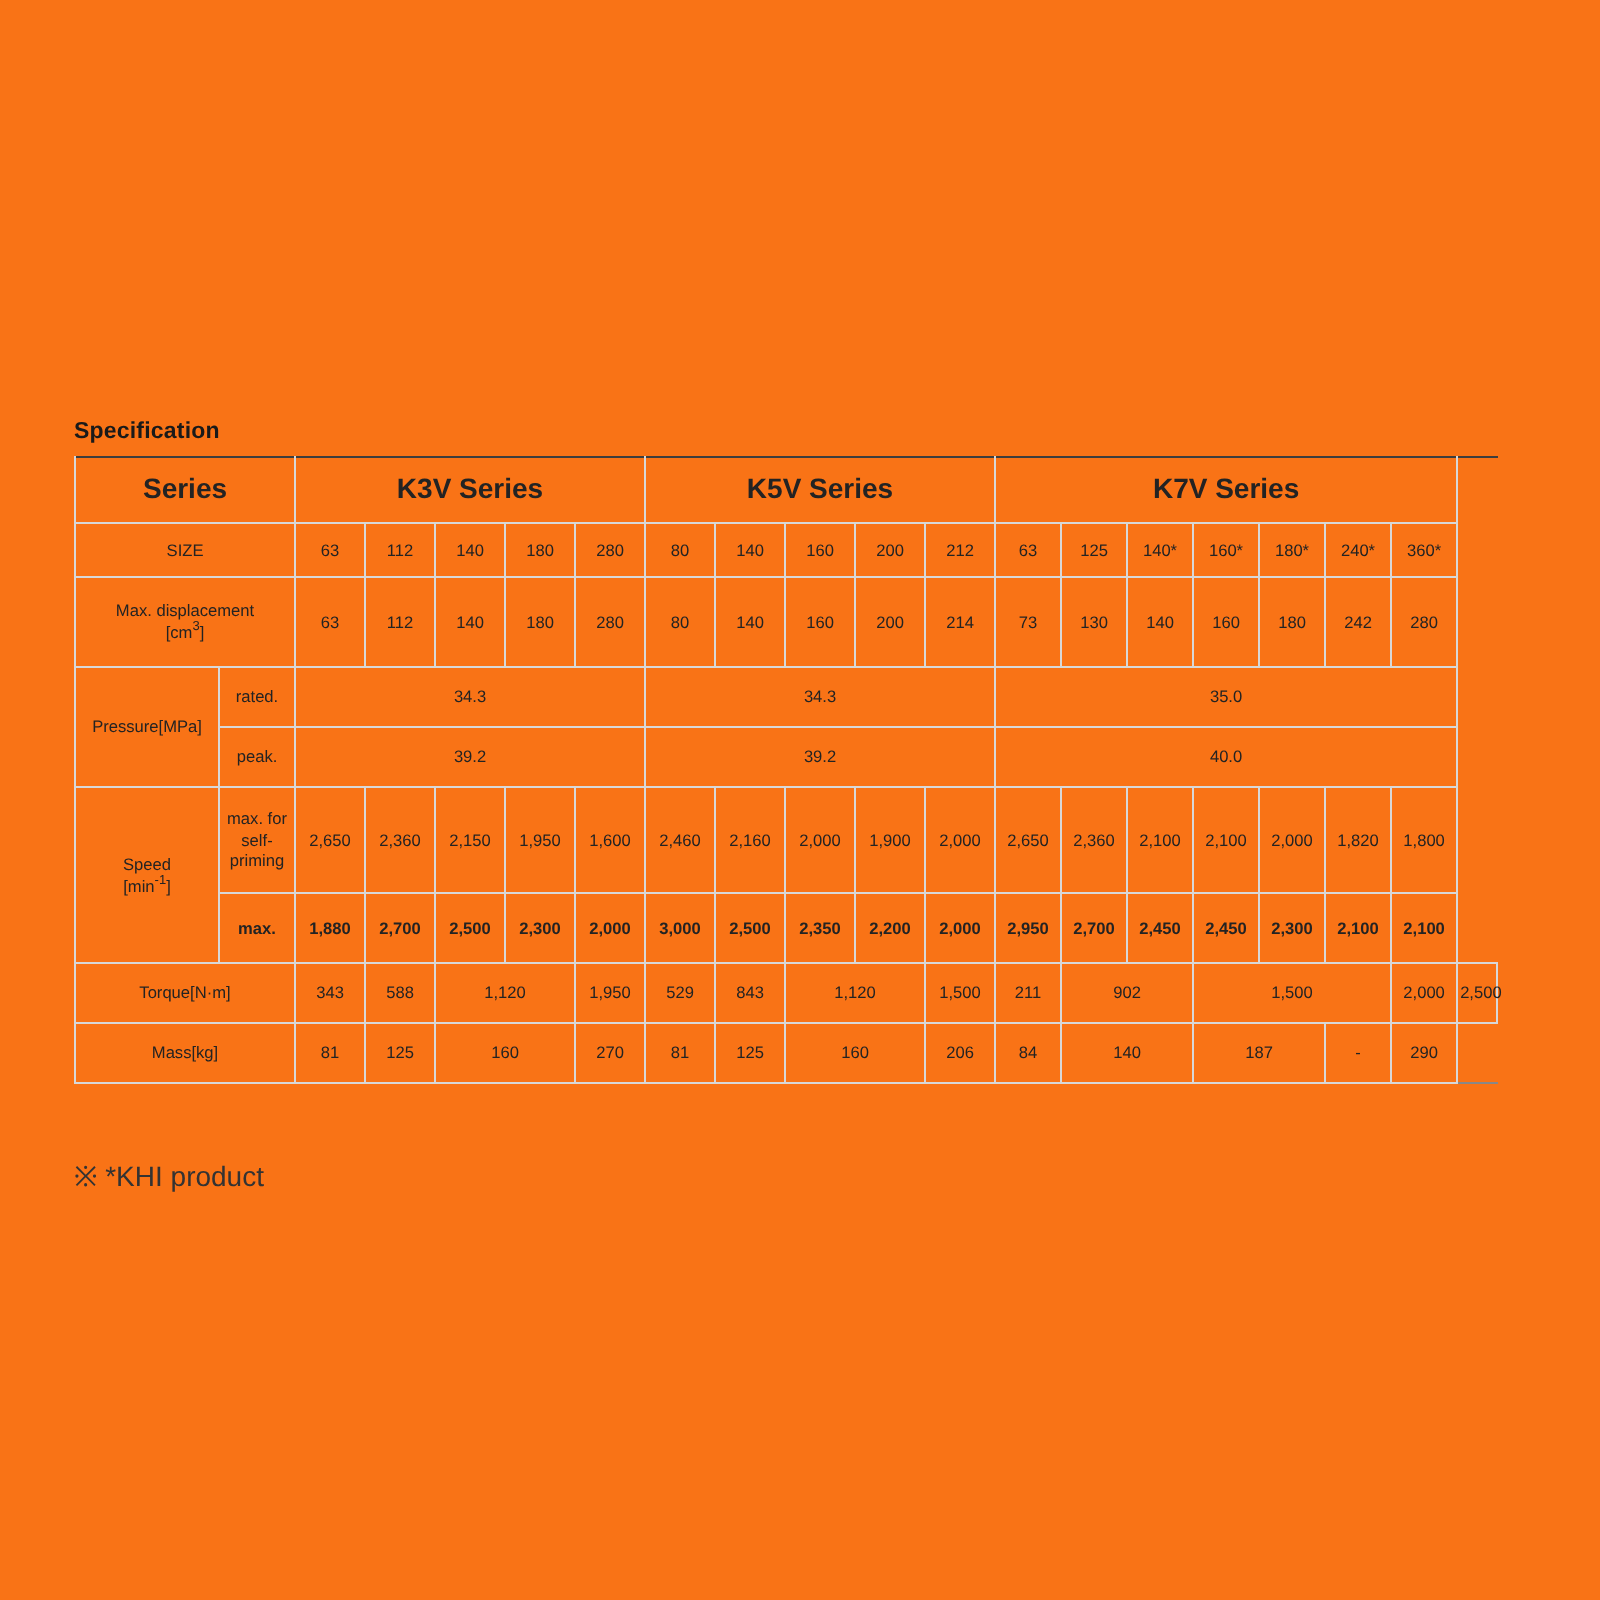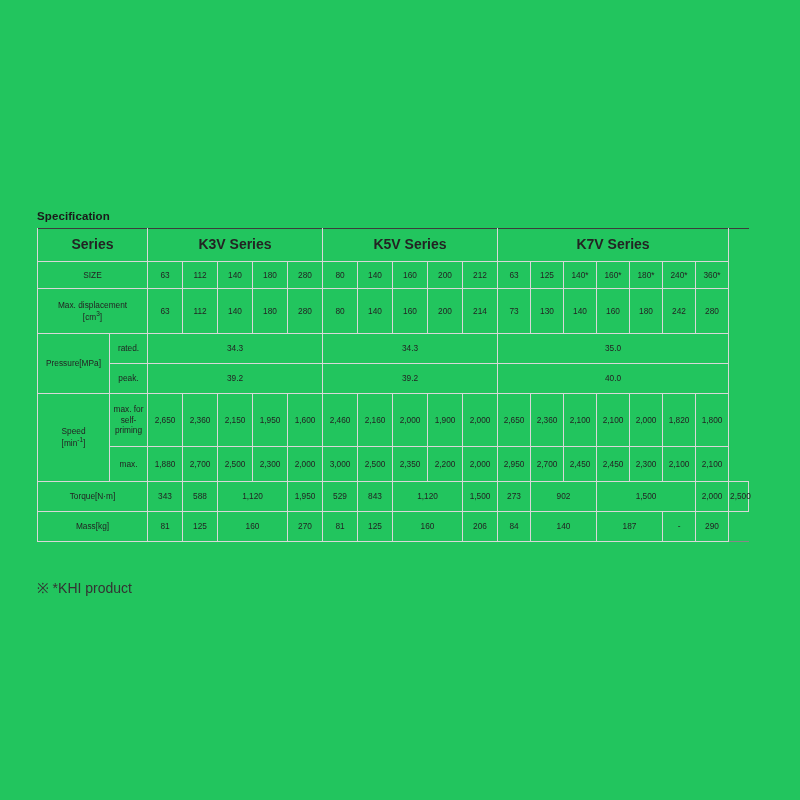--- a/index.html
+++ b/index.html
@@ -7,21 +7,21 @@
     padding: 0;
     width: 800px;
     height: 800px;
     background: #ffffff;
     font-family: "Liberation Sans", sans-serif;
   }
   #page {
     position: relative;
     width: 800px;
     height: 800px;
-    background: #22c55e;
+    background: #f97316;
   }
   .spec-wrap {
     position: absolute;
     left: 37px;
     top: 210px;
     width: 712px;
   }
   .spec-title {
     font-size: 11.5px;
     font-weight: bold;
@@ -55,21 +55,21 @@
   table.spec tr.hdr td.lbl {
     font-weight: bold;
   }
   td.lbl {
     font-size: 8.3px;
   }
   tr.r-size td { height: 22px; }
   tr.r-disp td { height: 40px; }
   tr.r-rated td, tr.r-peak td { height: 25px; }
   tr.r-self td { height: 48px; }
-  tr.r-max td { height: 30px; }
+  tr.r-max td { height: 30px; font-weight: bold; }
   tr.r-torque td { height: 25px; }
   tr.r-mass td { height: 25px; }
   .sup { vertical-align: super; font-size: 6.5px; }
   .note {
     position: absolute;
     left: 37px;
     top: 578px;
     font-size: 14px;
     color: #333;
   }
@@ -224,21 +224,21 @@
       <tr class="r-torque">
         <td class="lbl" colspan="2">Torque[N·m]</td>
         <td>343</td>
         <td>588</td>
         <td colspan="2">1,120</td>
         <td>1,950</td>
         <td>529</td>
         <td>843</td>
         <td colspan="2">1,120</td>
         <td>1,500</td>
-        <td>273</td>
+        <td>211</td>
         <td colspan="2">902</td>
         <td colspan="3">1,500</td>
         <td>2,000</td>
         <td>2,500</td>
       </tr>
 
       <tr class="r-mass">
         <td class="lbl" colspan="2">Mass[kg]</td>
         <td>81</td>
         <td>125</td>

